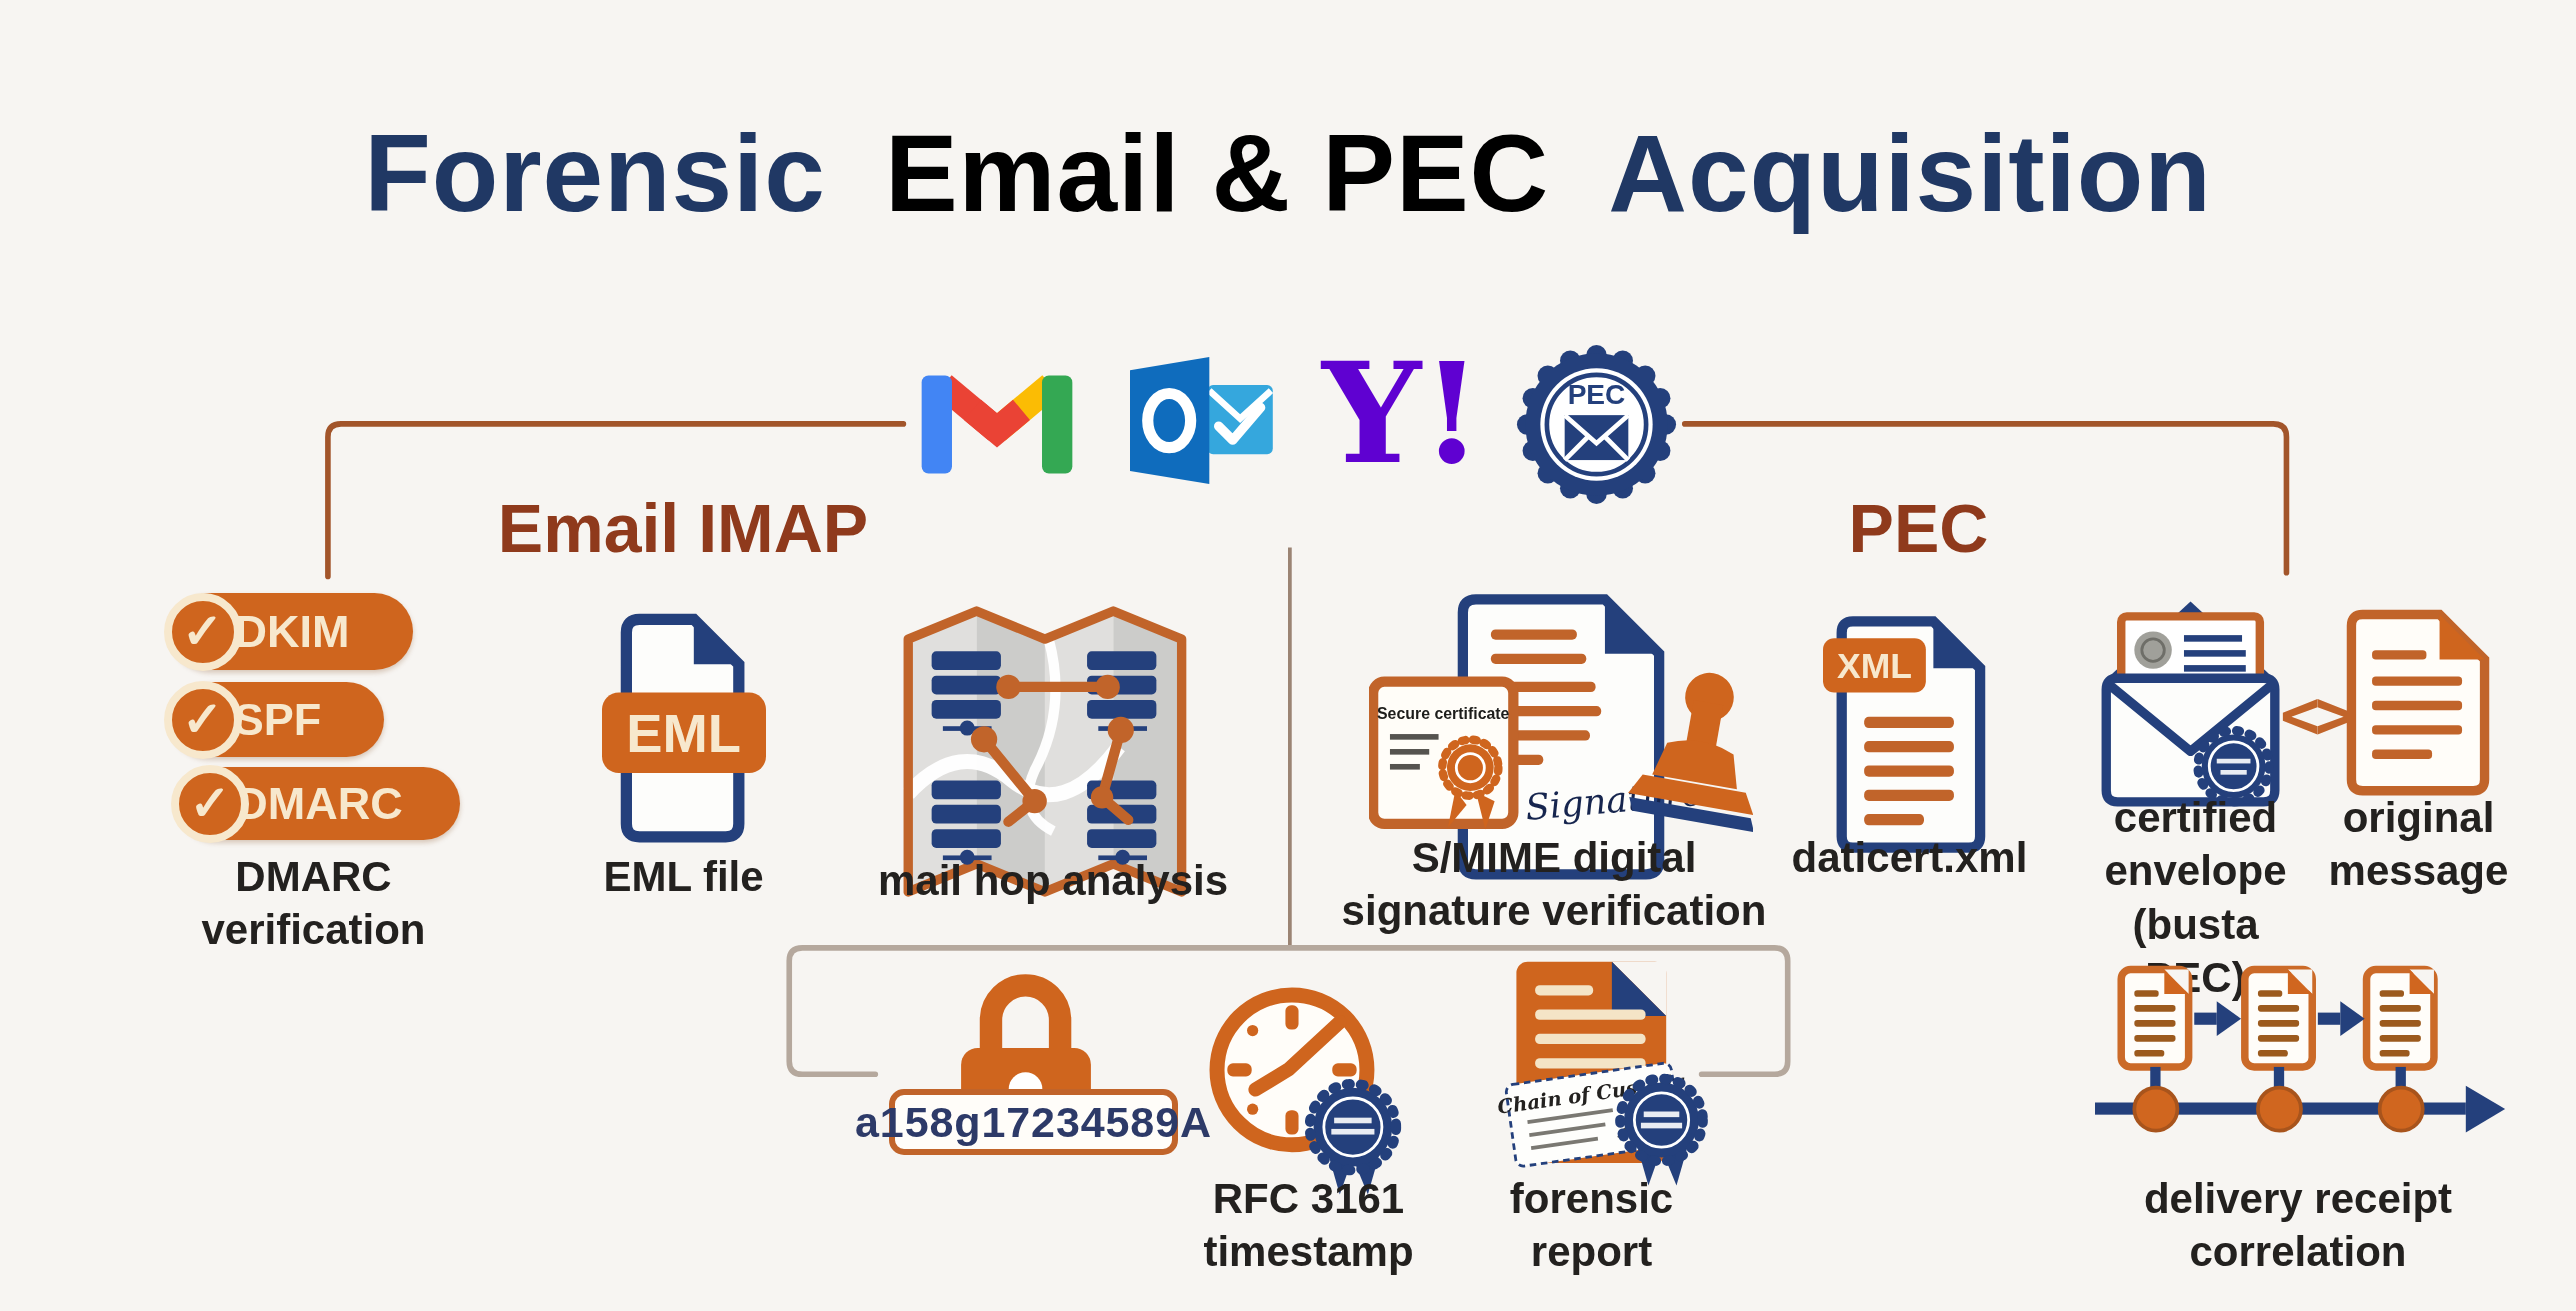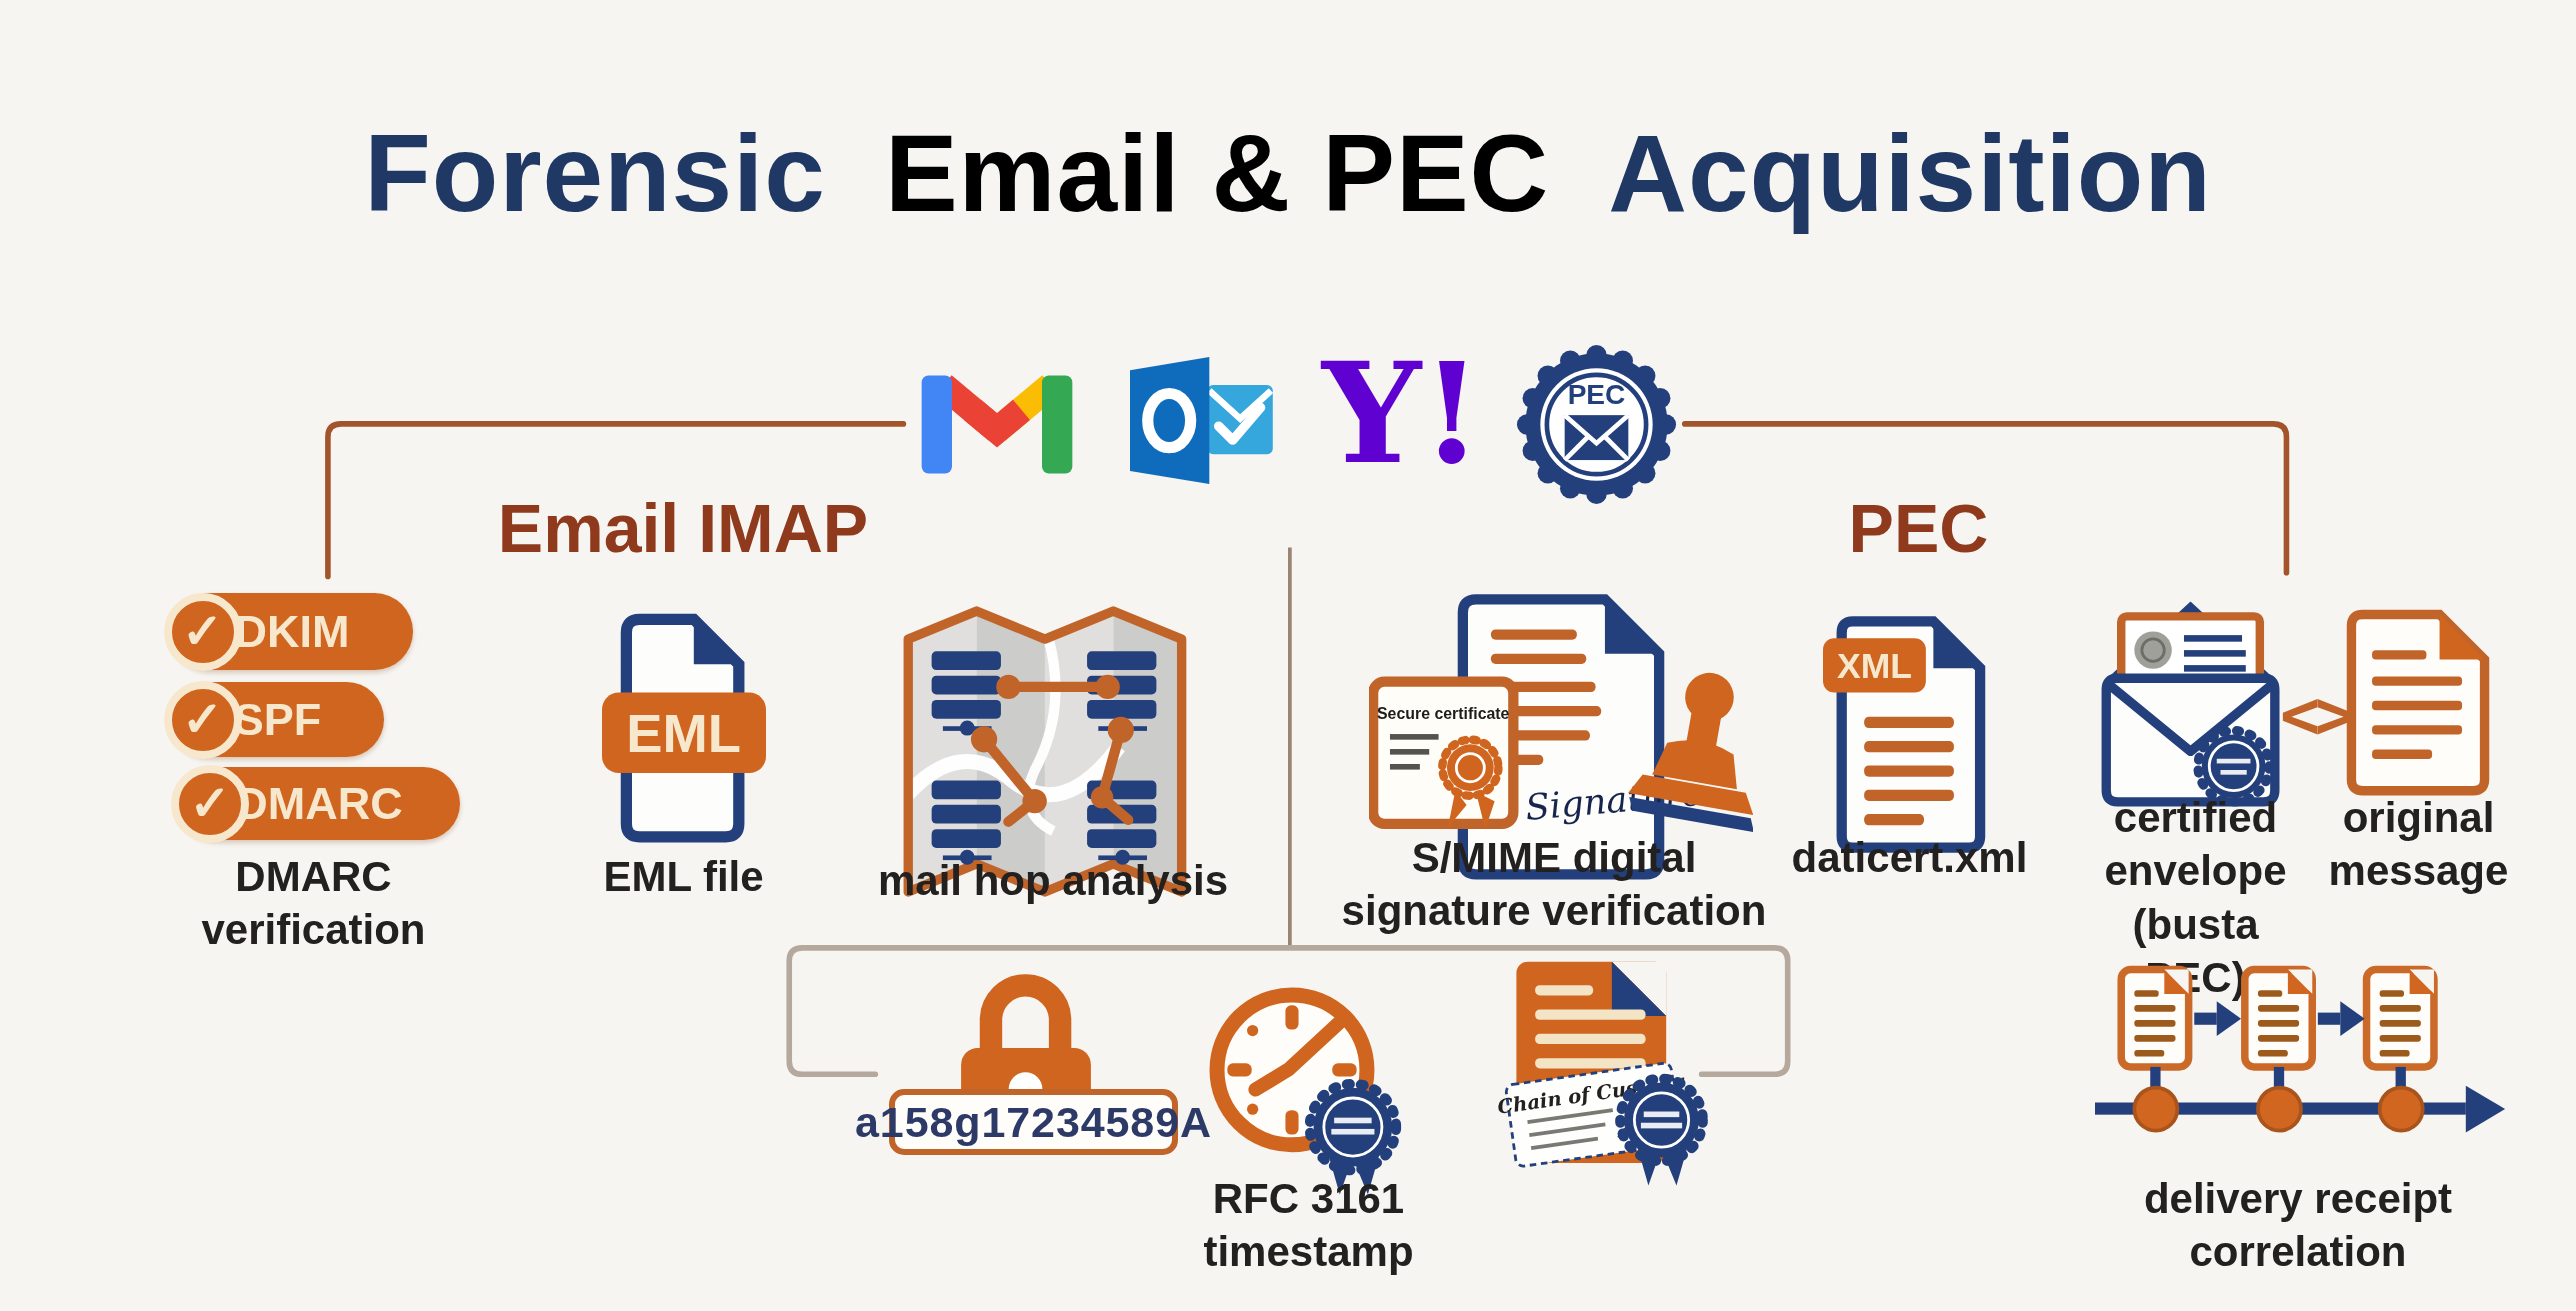--- a/index.html
+++ b/index.html
@@ -322,20 +322,21 @@
     <g transform="translate(180,174)">
       <polygon points="-26,28 -14,70 -2,36" fill="#24407c"></polygon>
       <polygon points="2,36 16,70 28,28" fill="#24407c"></polygon>
       <circle cx="0" cy="0" r="40" fill="#24407c"></circle>
       <circle cx="0" cy="0" r="44" fill="none" stroke="#24407c" stroke-width="11" stroke-dasharray="3 12" stroke-linecap="round"></circle>
       <circle cx="0" cy="0" r="29" fill="none" stroke="#ffffff" stroke-width="3"></circle>
       <rect x="-19" y="-9" width="38" height="6" fill="#ffffff" opacity="0.9"></rect>
       <rect x="-22" y="3" width="44" height="6" fill="#ffffff" opacity="0.9"></rect>
     </g>
   </svg>
+  <div class="caption" style="left:1498px;top:1172px;width:187px;">forensic report</div>
 
   <svg class="abs" style="left:2095px;top:962px;" width="412" height="178" viewBox="0 0 440 190">
     <g>
       <rect x="28" y="8" width="72" height="104" rx="10" fill="#fffdf9" stroke="#cb6a28" stroke-width="8"></rect>
       <polygon points="74,8 100,8 100,34" fill="#f7f5f2"></polygon>
       <polygon points="74,8 100,34 74,34" fill="#d0661f"></polygon>
       <g fill="#9c5a1d">
         <rect x="42" y="30" width="26" height="7" rx="3"></rect>
           <rect x="42" y="46" width="44" height="7" rx="3"></rect>
         <rect x="42" y="62" width="44" height="7" rx="3"></rect>

